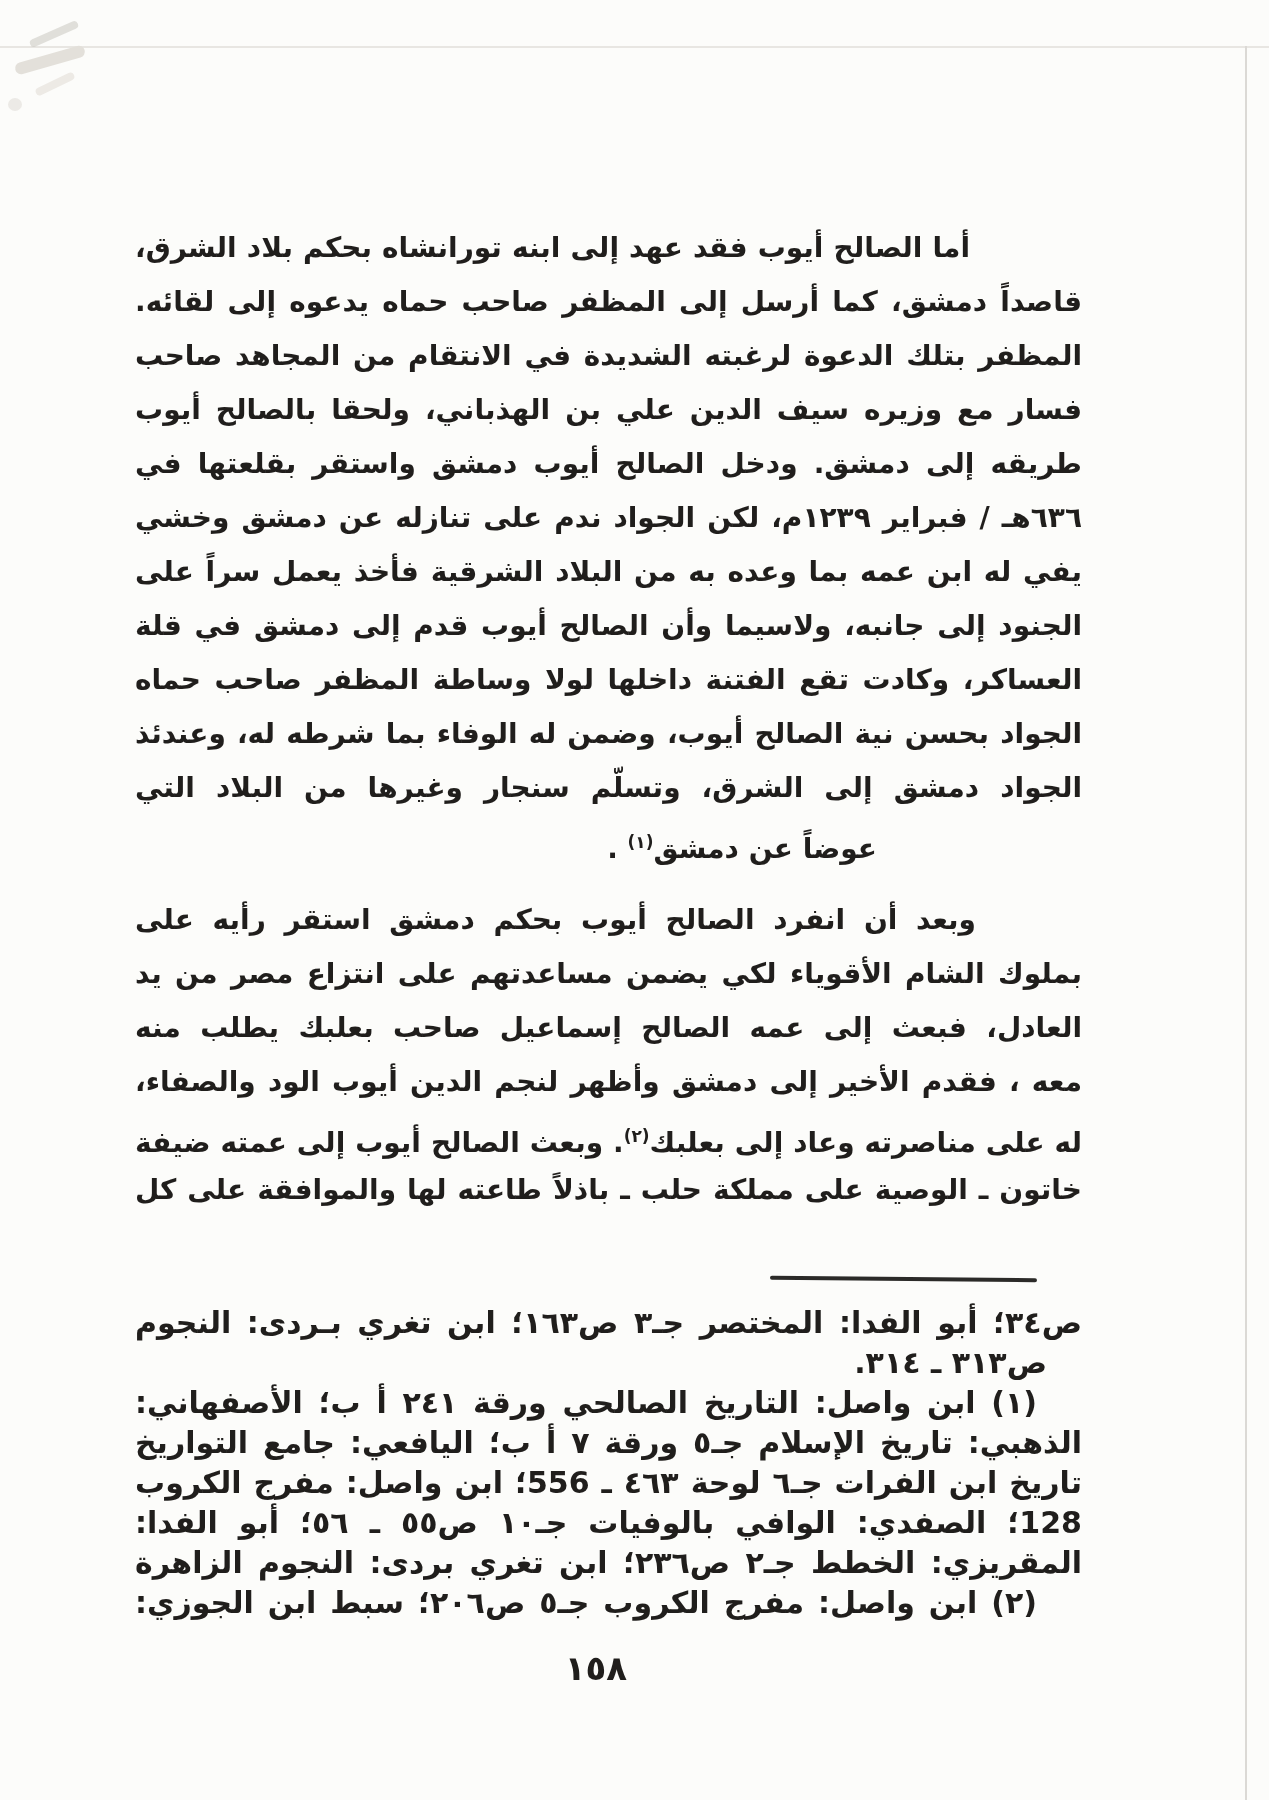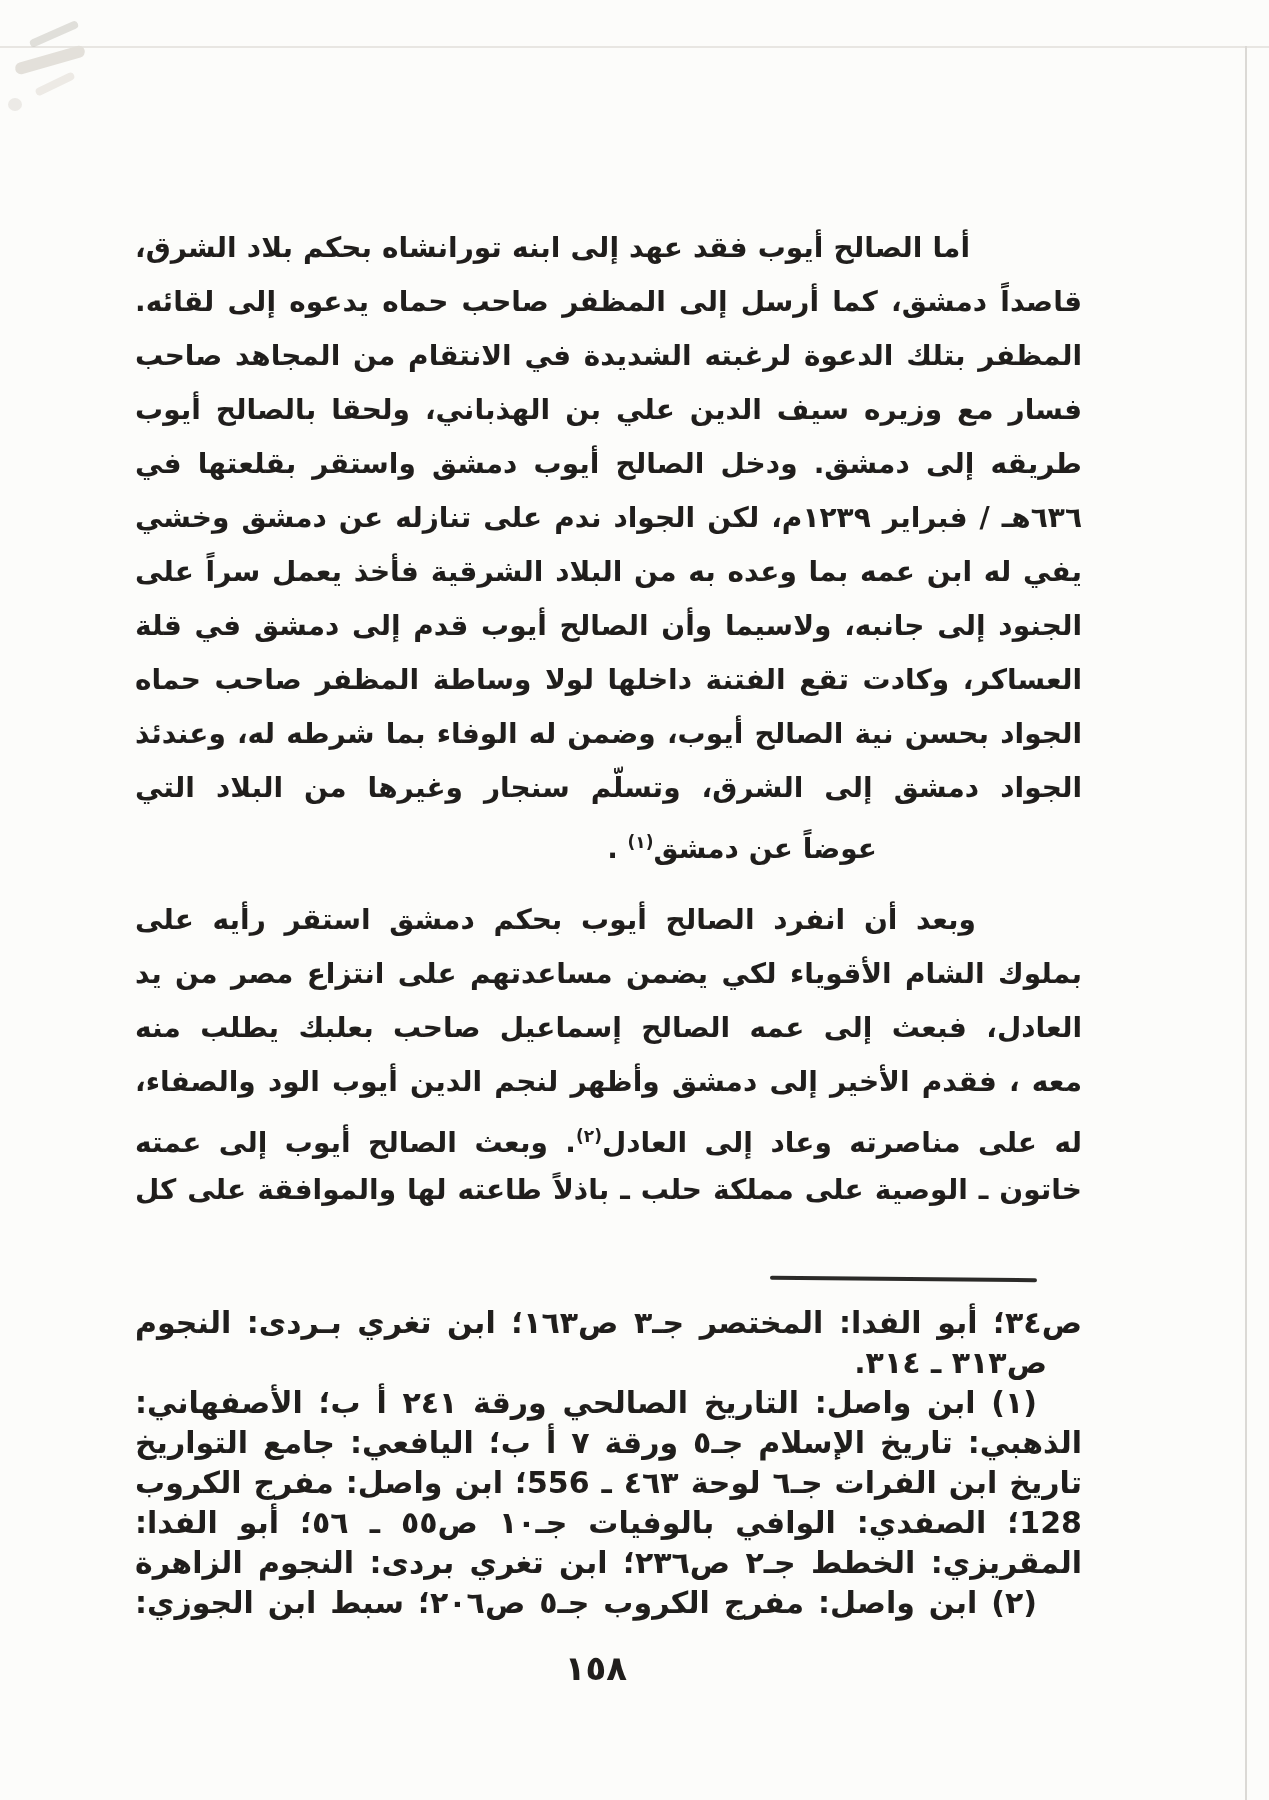--- a/index.html
+++ b/index.html
@@ -80,21 +80,21 @@
       <div class="bl">العساكر، وكادت تقع الفتنة داخلها لولا وساطة المظفر صاحب حماه الذي أقنع</div>
       <div class="bl">الجواد بحسن نية الصالح أيوب، وضمن له الوفاء بما شرطه له، وعندئذ غادر</div>
       <div class="bl">الجواد دمشق إلى الشرق، وتسلّم سنجار وغيرها من البلاد التي أعطيت له</div>
       <div class="bl short-end"><span>عوضاً عن دمشق</span><span class="fnref">(١)</span><span> .</span></div>
     </div>
     <div class="para para-2">
       <div class="bl indent-p2">وبعد أن انفرد الصالح أيوب بحكم دمشق استقر رأيه على توطيد علاقته</div>
       <div class="bl">بملوك الشام الأقوياء لكي يضمن مساعدتهم على انتزاع مصر من يد أخيه</div>
       <div class="bl">العادل، فبعث إلى عمه الصالح إسماعيل صاحب بعلبك يطلب منه الاتفاق</div>
       <div class="bl">معه ، فقدم الأخير إلى دمشق وأظهر لنجم الدين أيوب الود والصفاء، وحلف</div>
-      <div class="bl"><span>له على مناصرته وعاد إلى العادل</span><span class="fnref">(٢)</span><span>. وبعث الصالح أيوب إلى عمته ضيفة</span></div>
+      <div class="bl"><span>له على مناصرته وعاد إلى بعلبك</span><span class="fnref">(٢)</span><span>. وبعث الصالح أيوب إلى عمته ضيفة</span></div>
       <div class="bl">خاتون ـ الوصية على مملكة حلب ـ باذلاً طاعته لها والموافقة على كل ما تريده،</div>
     </div>
   </div>
 
   <div class="fn-sep"></div>
 
   <div class="footnotes" dir="rtl">
     <div class="fl">ص٣٤؛ أبو الفدا: المختصر جـ٣ ص١٦٣؛ ابن تغري بـردى: النجوم الـزاهرة جـ٦</div>
     <div class="fl fl-short">ص٣١٣ ـ ٣١٤.</div>
     <div class="fl fl-note">(١) ابن واصل: التاريخ الصالحي ورقة ٢٤١ أ ب؛ الأصفهاني: البستان الجامع ورقة ٢١٣ أ ب؛</div>

